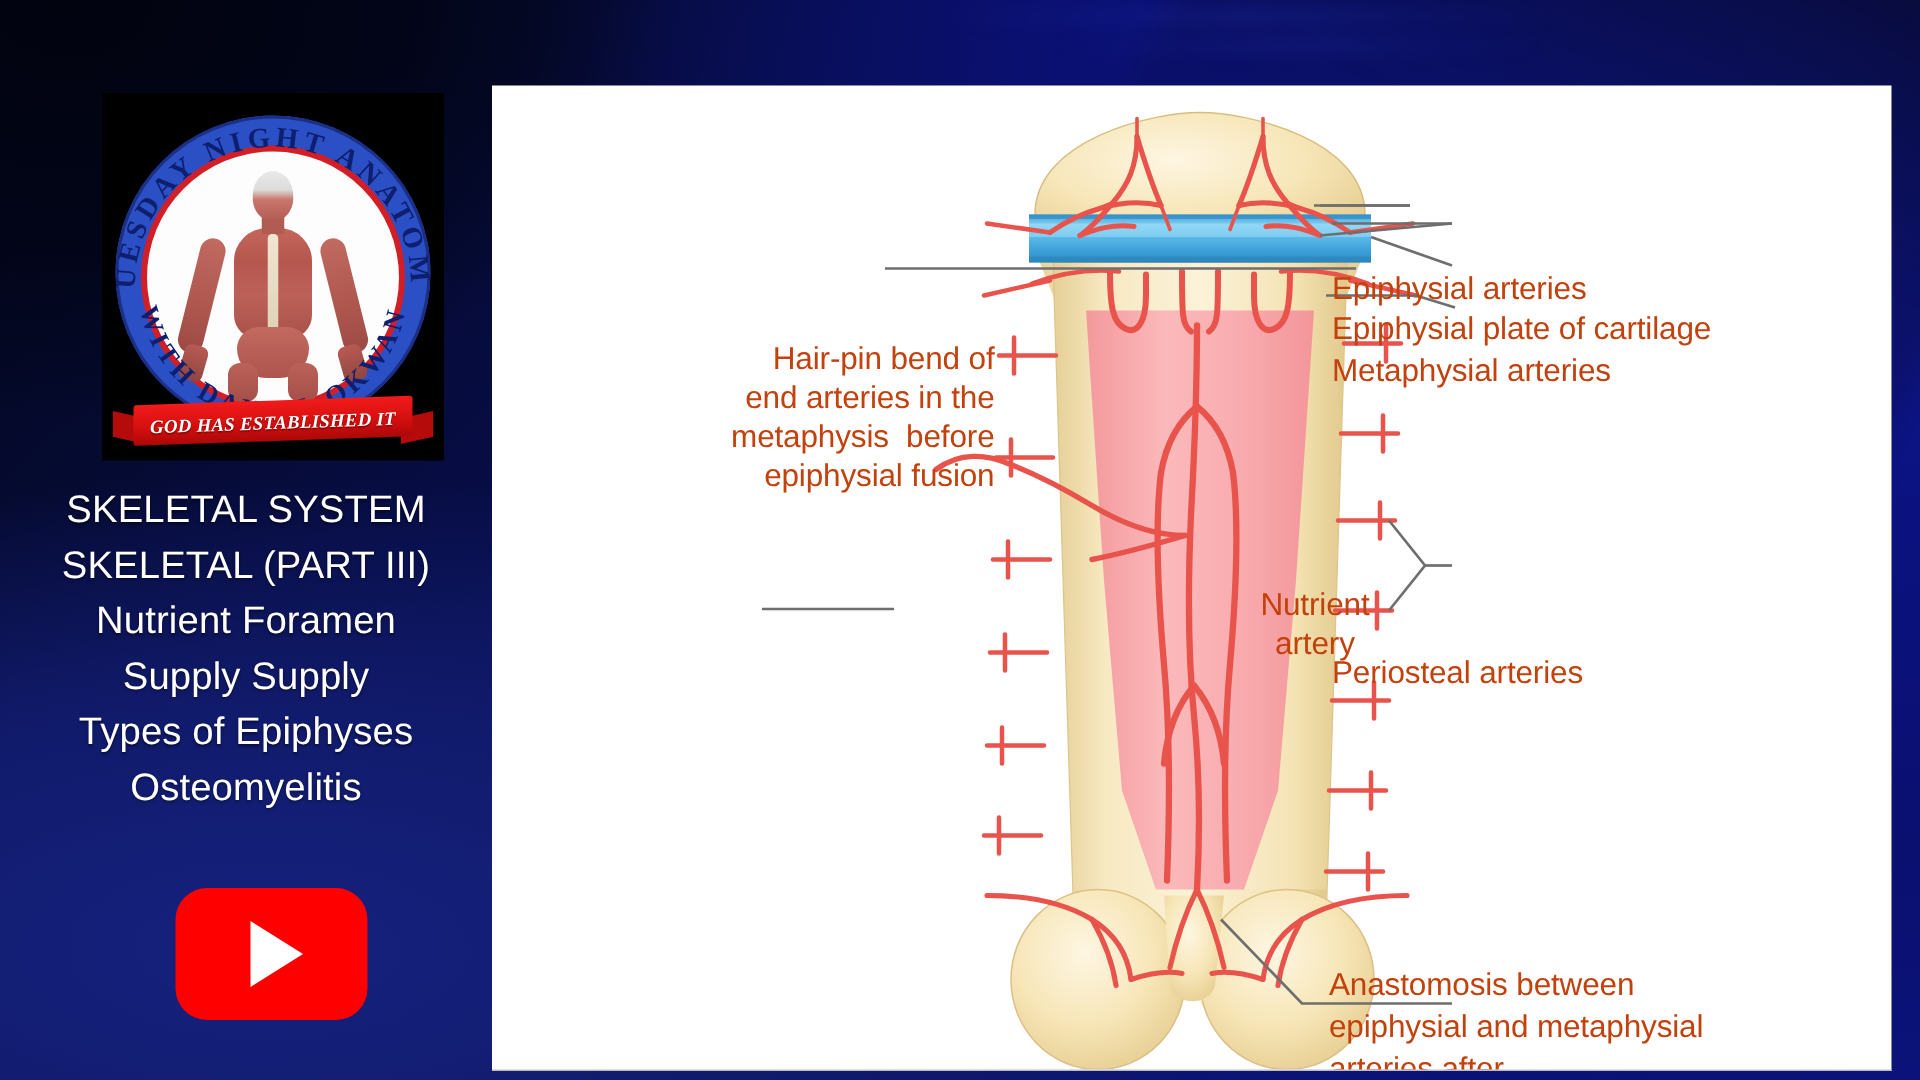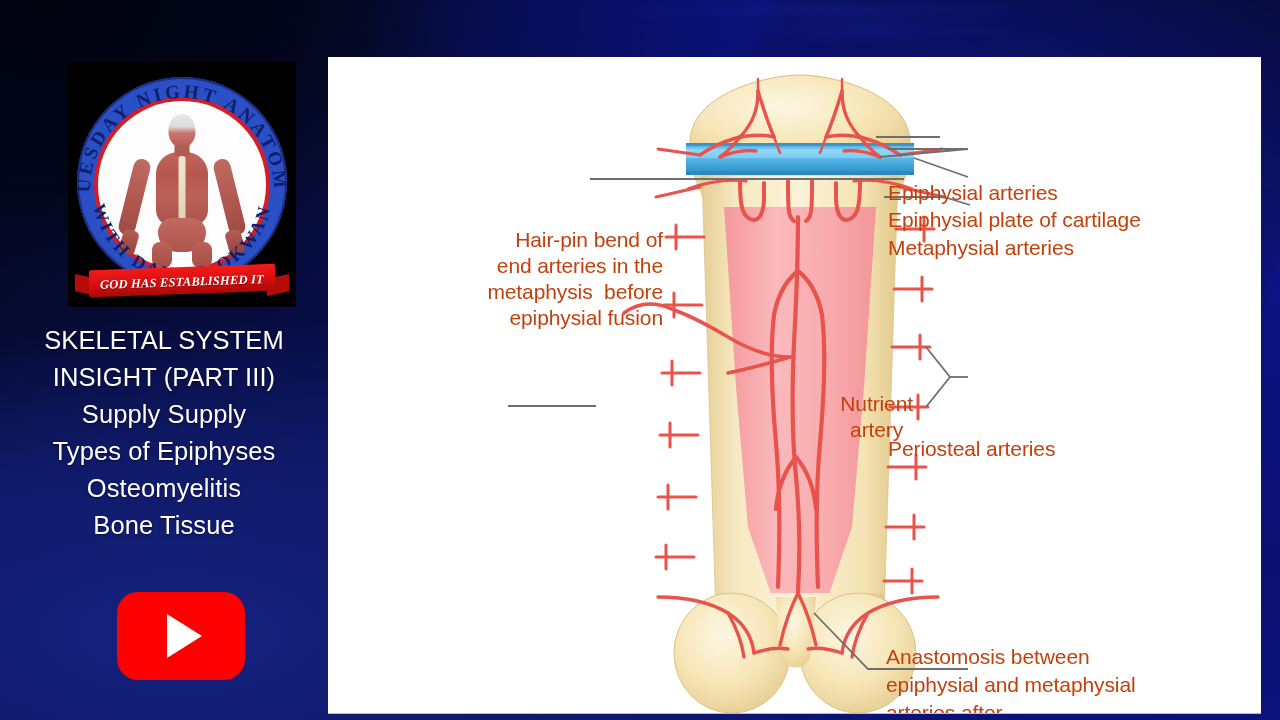--- a/index.html
+++ b/index.html
@@ -276,25 +276,25 @@
       <div class="logo-banner">
         <div class="banner-tail l"></div>
         <div class="banner-tail r"></div>
         <div class="banner-body"></div>
         <div class="banner-text">GOD HAS ESTABLISHED IT</div>
       </div>
     </div>
 
     <div class="side-title">
       <span class="ln">SKELETAL SYSTEM</span>
-      <span class="ln">INSIGHT (PART III)</span>
+      <span class="ln">SKELETAL (PART III)</span>
+      <span class="ln">Nutrient Foramen</span>
       <span class="ln">Supply Supply</span>
       <span class="ln">Types of Epiphyses</span>
       <span class="ln">Osteomyelitis</span>
-      <span class="ln">Bone Tissue</span>
     </div>
 
     <div class="yt-button">
       <div class="yt-tri"></div>
     </div>
   </div>
 
   <div class="panel">
 
     <div class="diagram">

